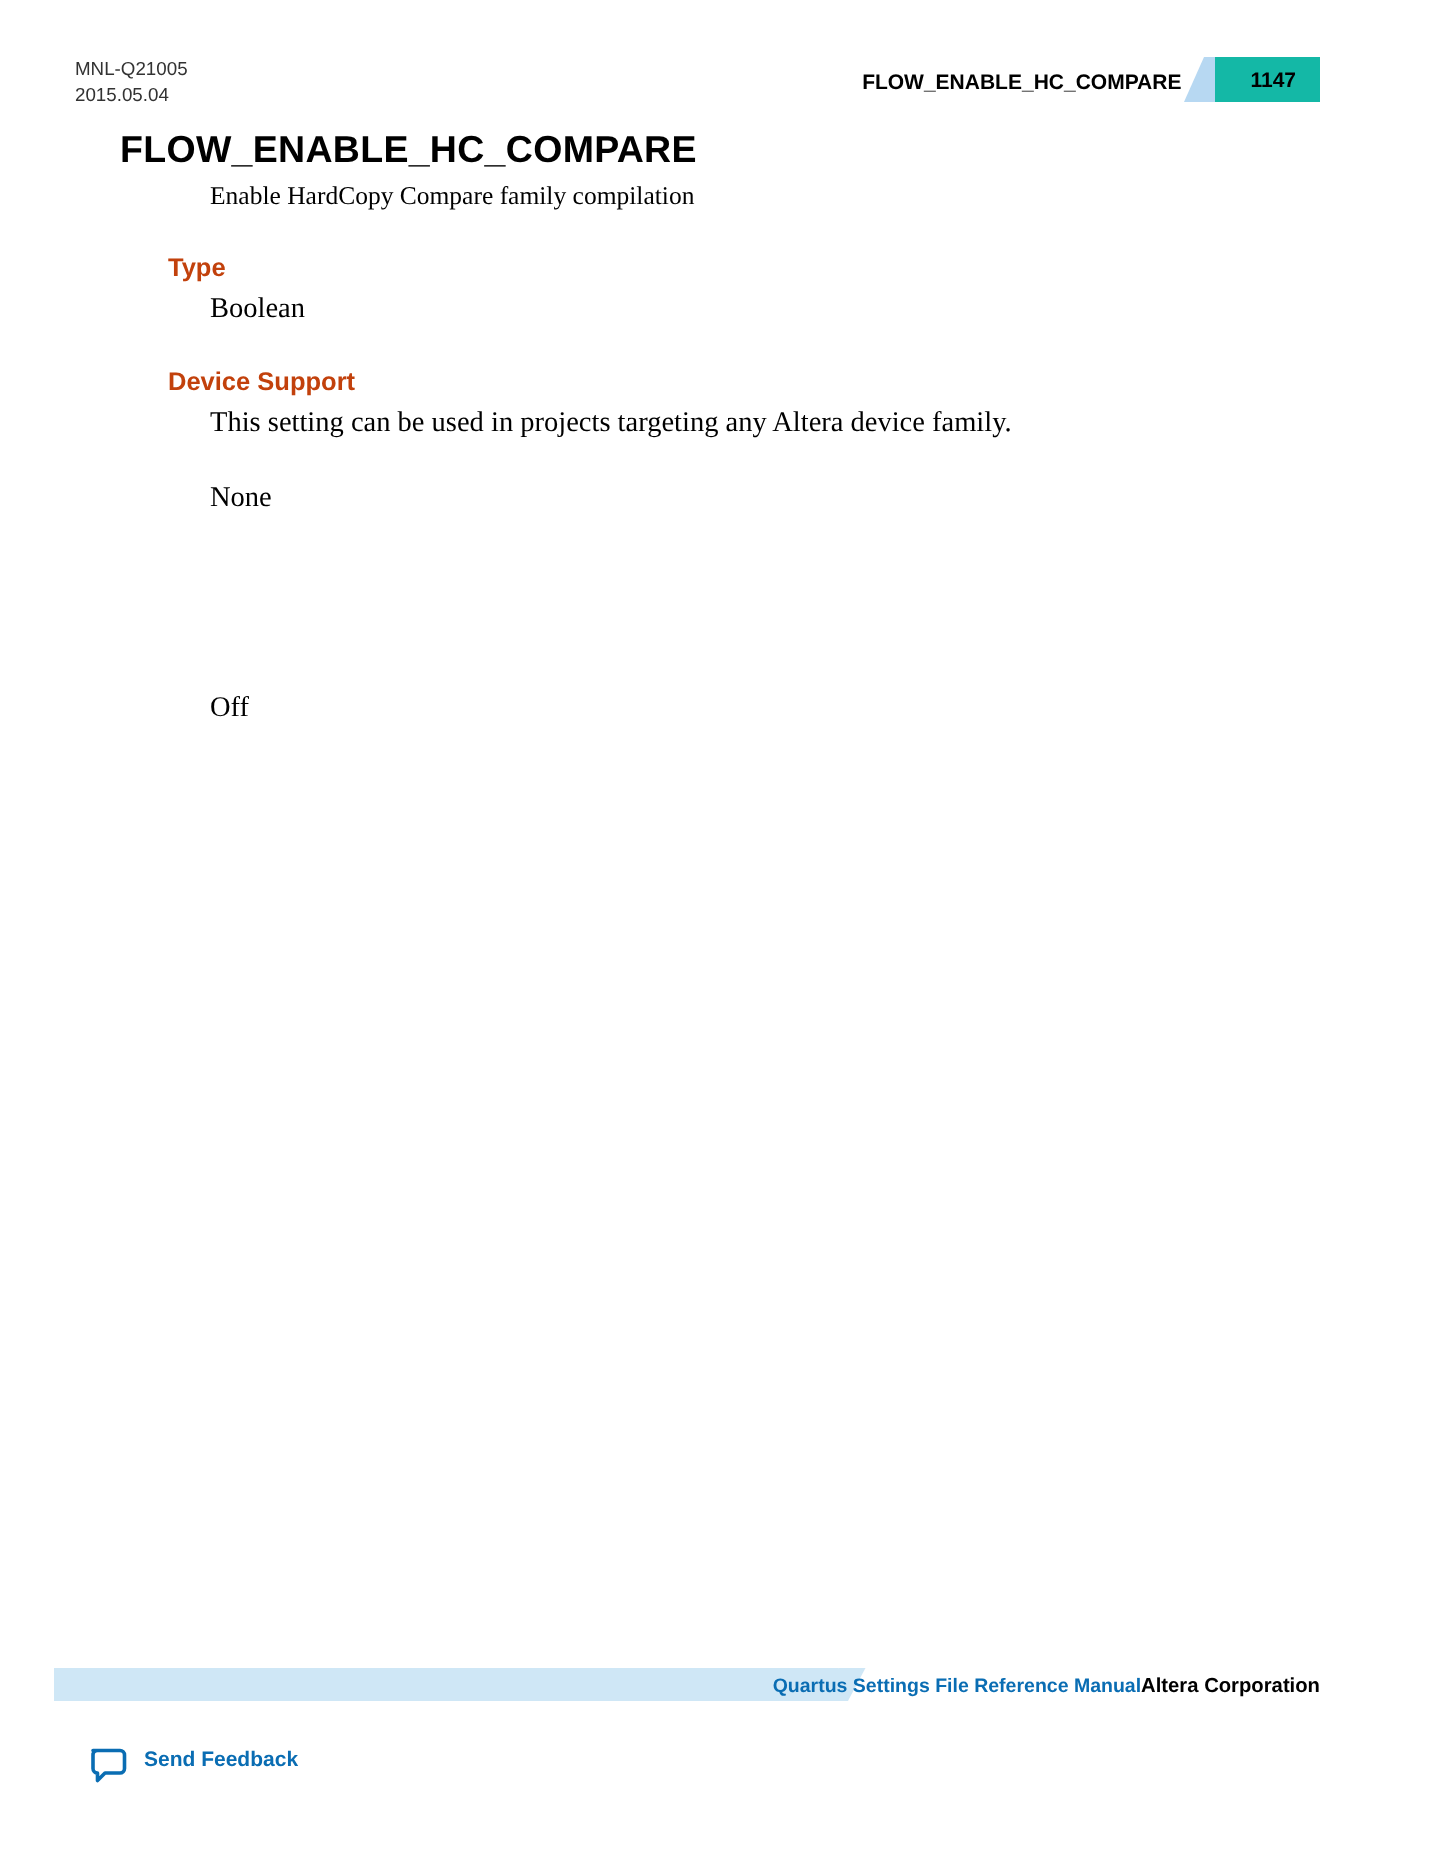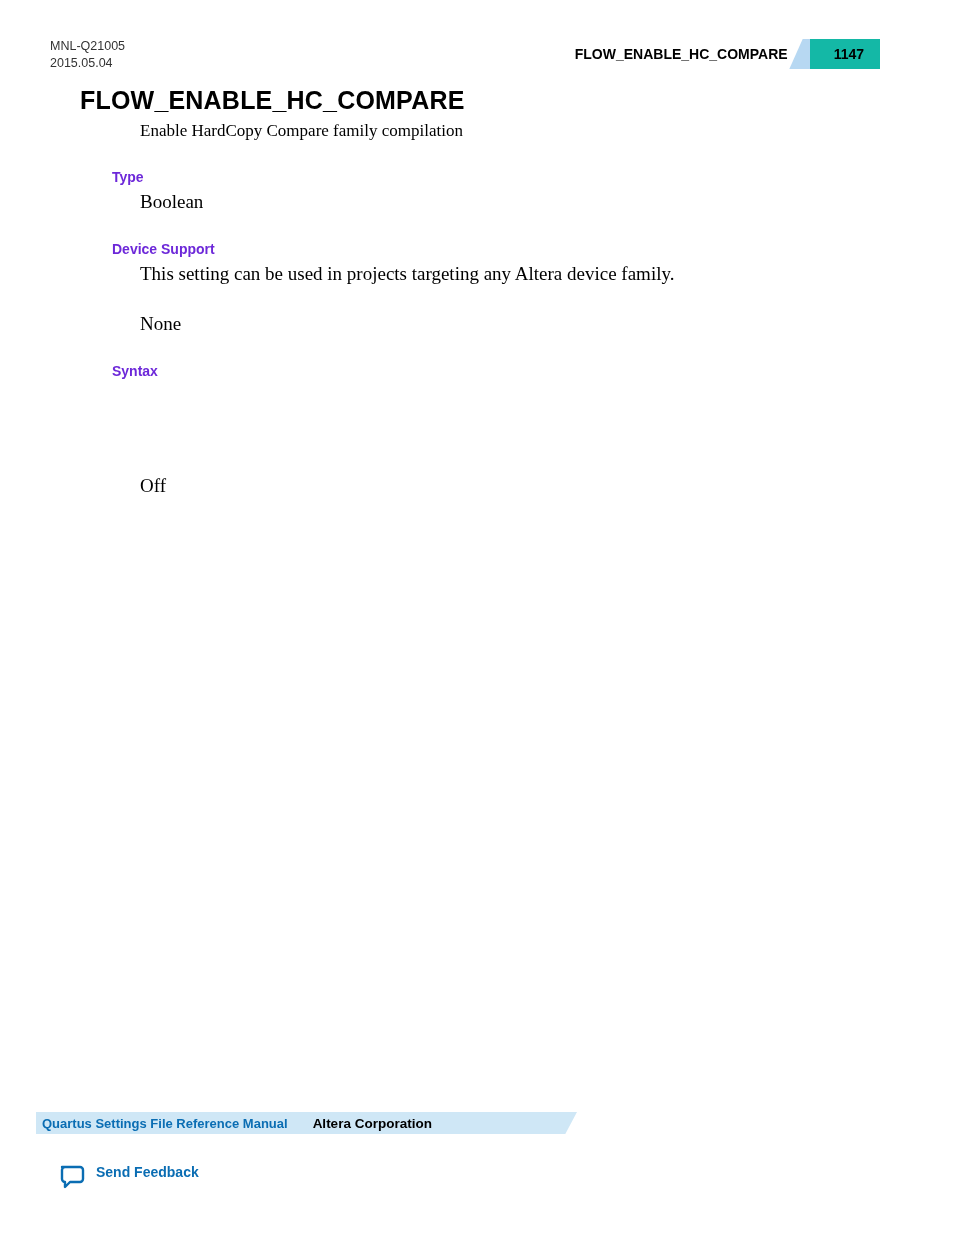--- a/index.html
+++ b/index.html
@@ -76,44 +76,43 @@
   }
   .intro {
     margin-left: 60px;
     font-size: 17px;
     color: #000;
     margin-bottom: 28px;
   }
   .subhead {
     font-family: "Segoe UI", "Helvetica Neue", Arial, sans-serif;
     font-weight: 700;
-    font-size: 14px;
-    color: #6d28d9;
+    font-size: 17px;
+    color: #c2410c;
     margin-left: 32px;
     margin-bottom: 6px;
   }
   .body-text {
     margin-left: 60px;
     font-size: 19px;
     color: #000;
     margin-bottom: 28px;
   }
   .syntax-gap { height: 90px; }
 
   
   .footer-band {
     position: absolute;
     left: 36px;
     right: 74px;
     top: 1112px;
     height: 22px;
     display: flex;
     align-items: center;
-    justify-content: flex-start;
-    gap: 25px;
+    justify-content: flex-end;
   }
   .footer-band::before {
     content: "";
     position: absolute;
     left: 0;
     top: 0;
     height: 100%;
     width: 62%;
     background: #cfe7f6;
     z-index: 0;
@@ -185,21 +184,20 @@
   <p class="intro">Enable HardCopy Compare family compilation</p>
 
   <div class="subhead">Type</div>
   <p class="body-text">Boolean</p>
 
   <div class="subhead">Device Support</div>
   <p class="body-text">This setting can be used in projects targeting any Altera device family.</p>
 
   <p class="body-text">None</p>
 
-  <div class="subhead">Syntax</div>
   <div class="syntax-gap"></div>
 
   <p class="body-text">Off</p>
 </div>
 
 <div class="footer-band">
   <span class="footer-left">Quartus Settings File Reference Manual</span>
   <span class="footer-right">Altera Corporation</span>
 </div>
 

